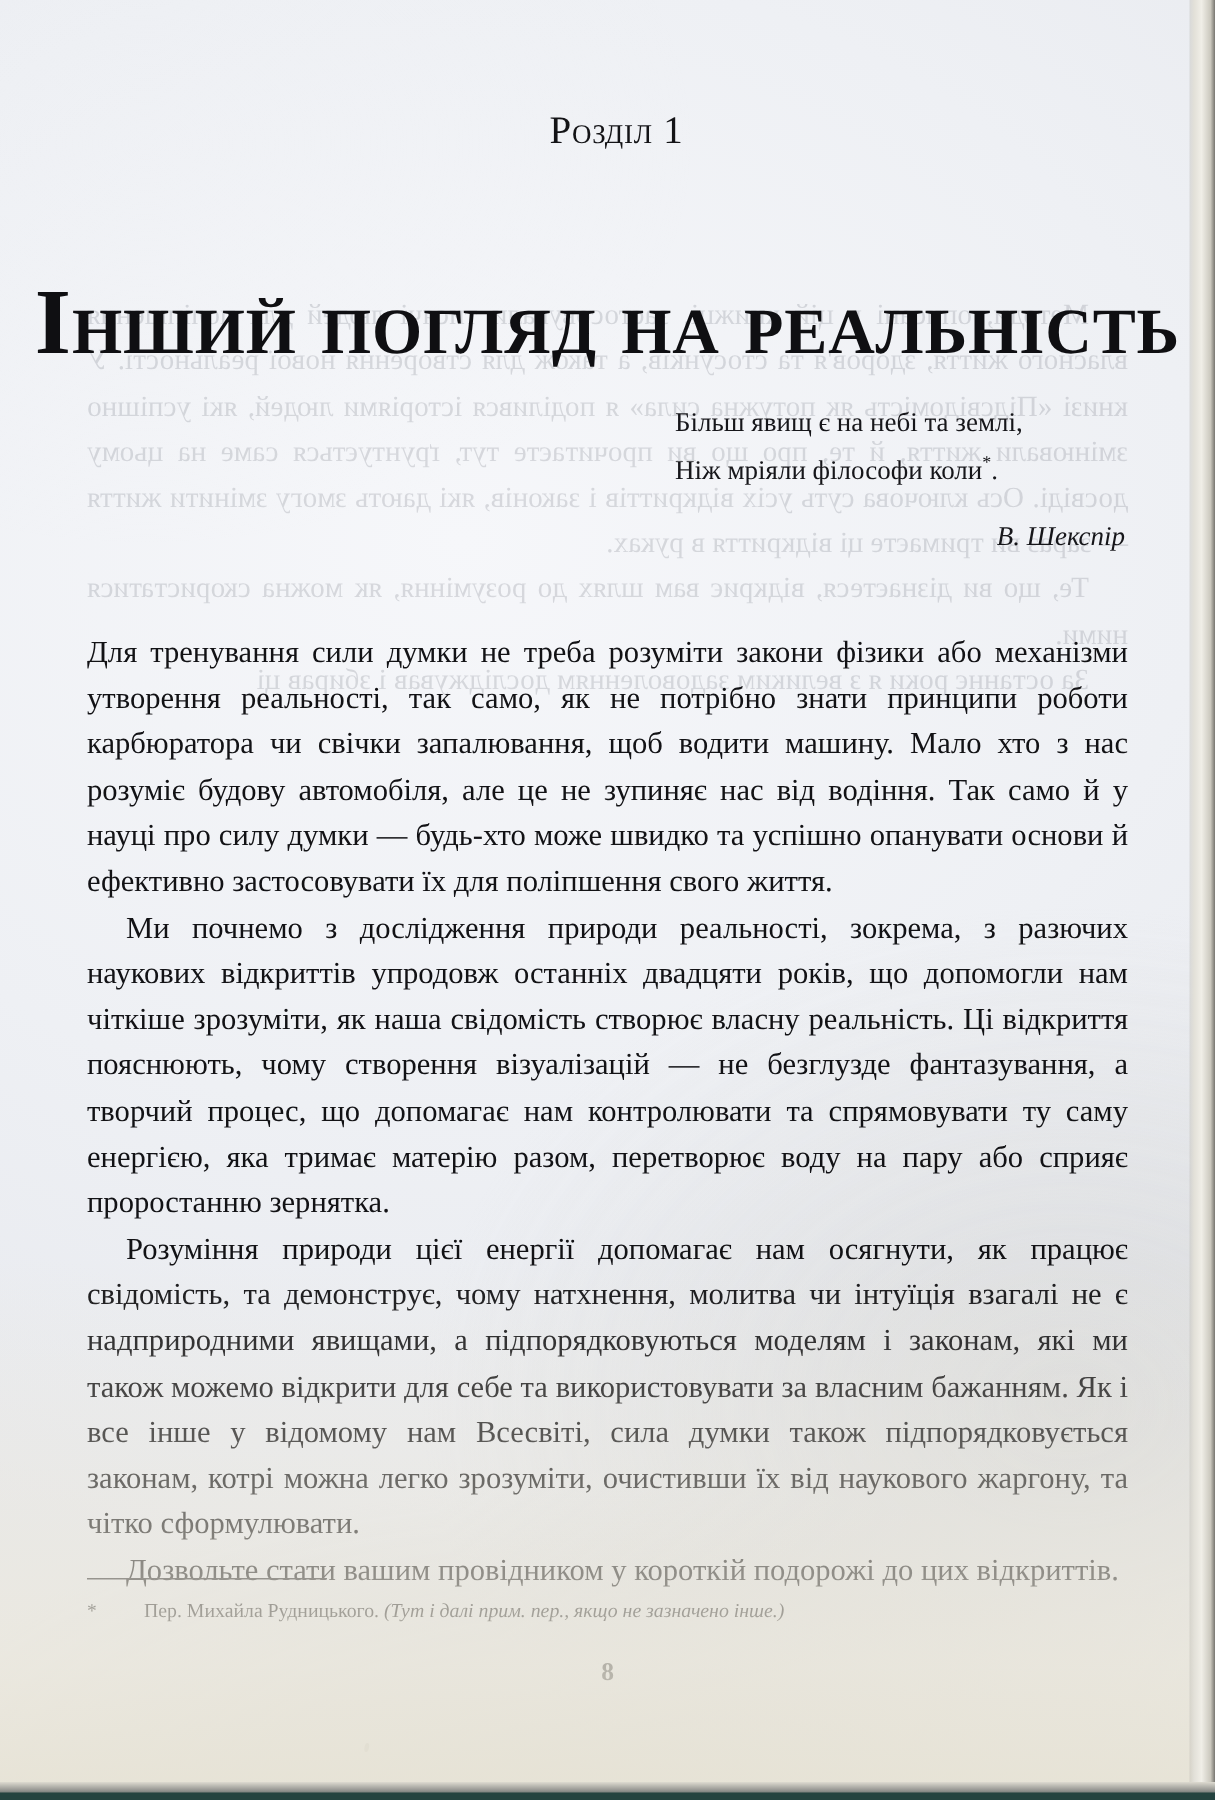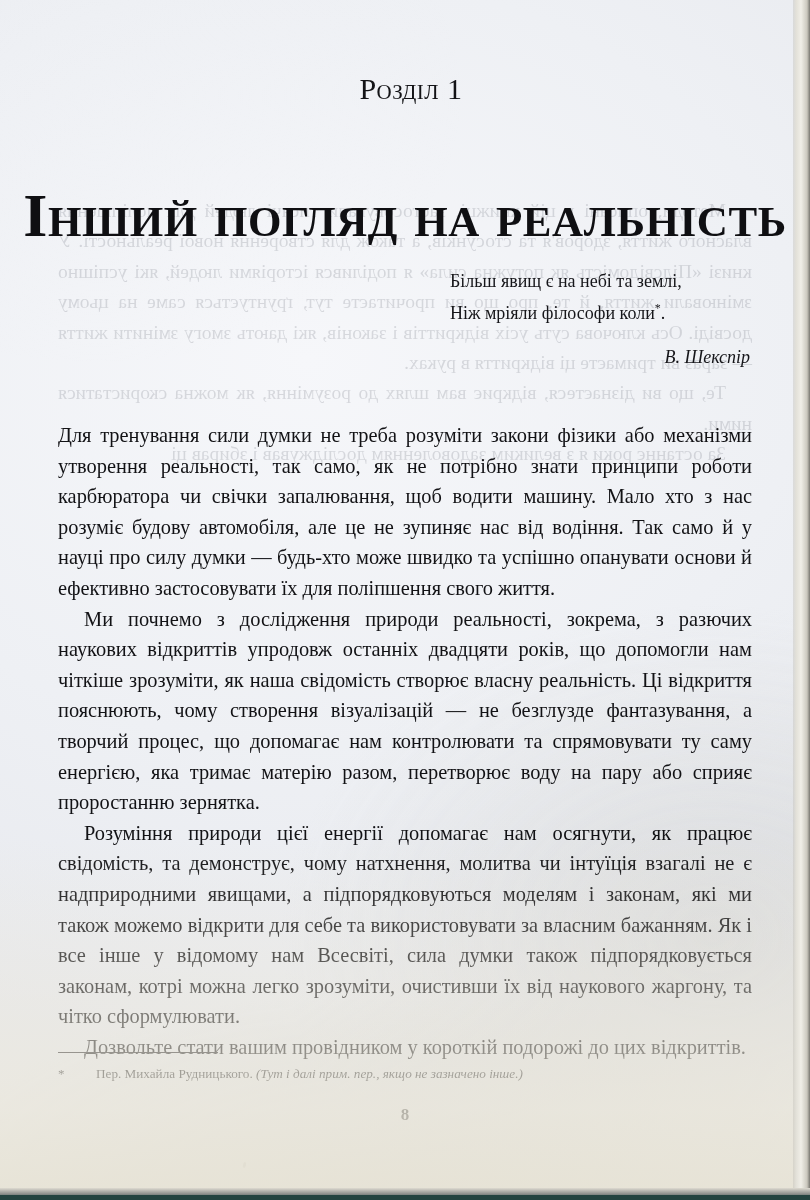--- a/index.html
+++ b/index.html
@@ -91,21 +91,21 @@
   }
   .showthrough p { margin: 0; }
   .showthrough .st-indent { text-indent: 26px; }
 
   
   .chapter-label {
     position: absolute;
     left: 12px; right: 0;
     top: 74px;
     text-align: center;
-    font-size: 30px;
+    font-size: 26px;
     line-height: 1;
     letter-spacing: .5px;
     font-variant: small-caps;
     color: #131316;
   }
   .chapter-title {
     position: absolute;
     left: 0; right: 0;
     top: 140px;
     text-align: center;

